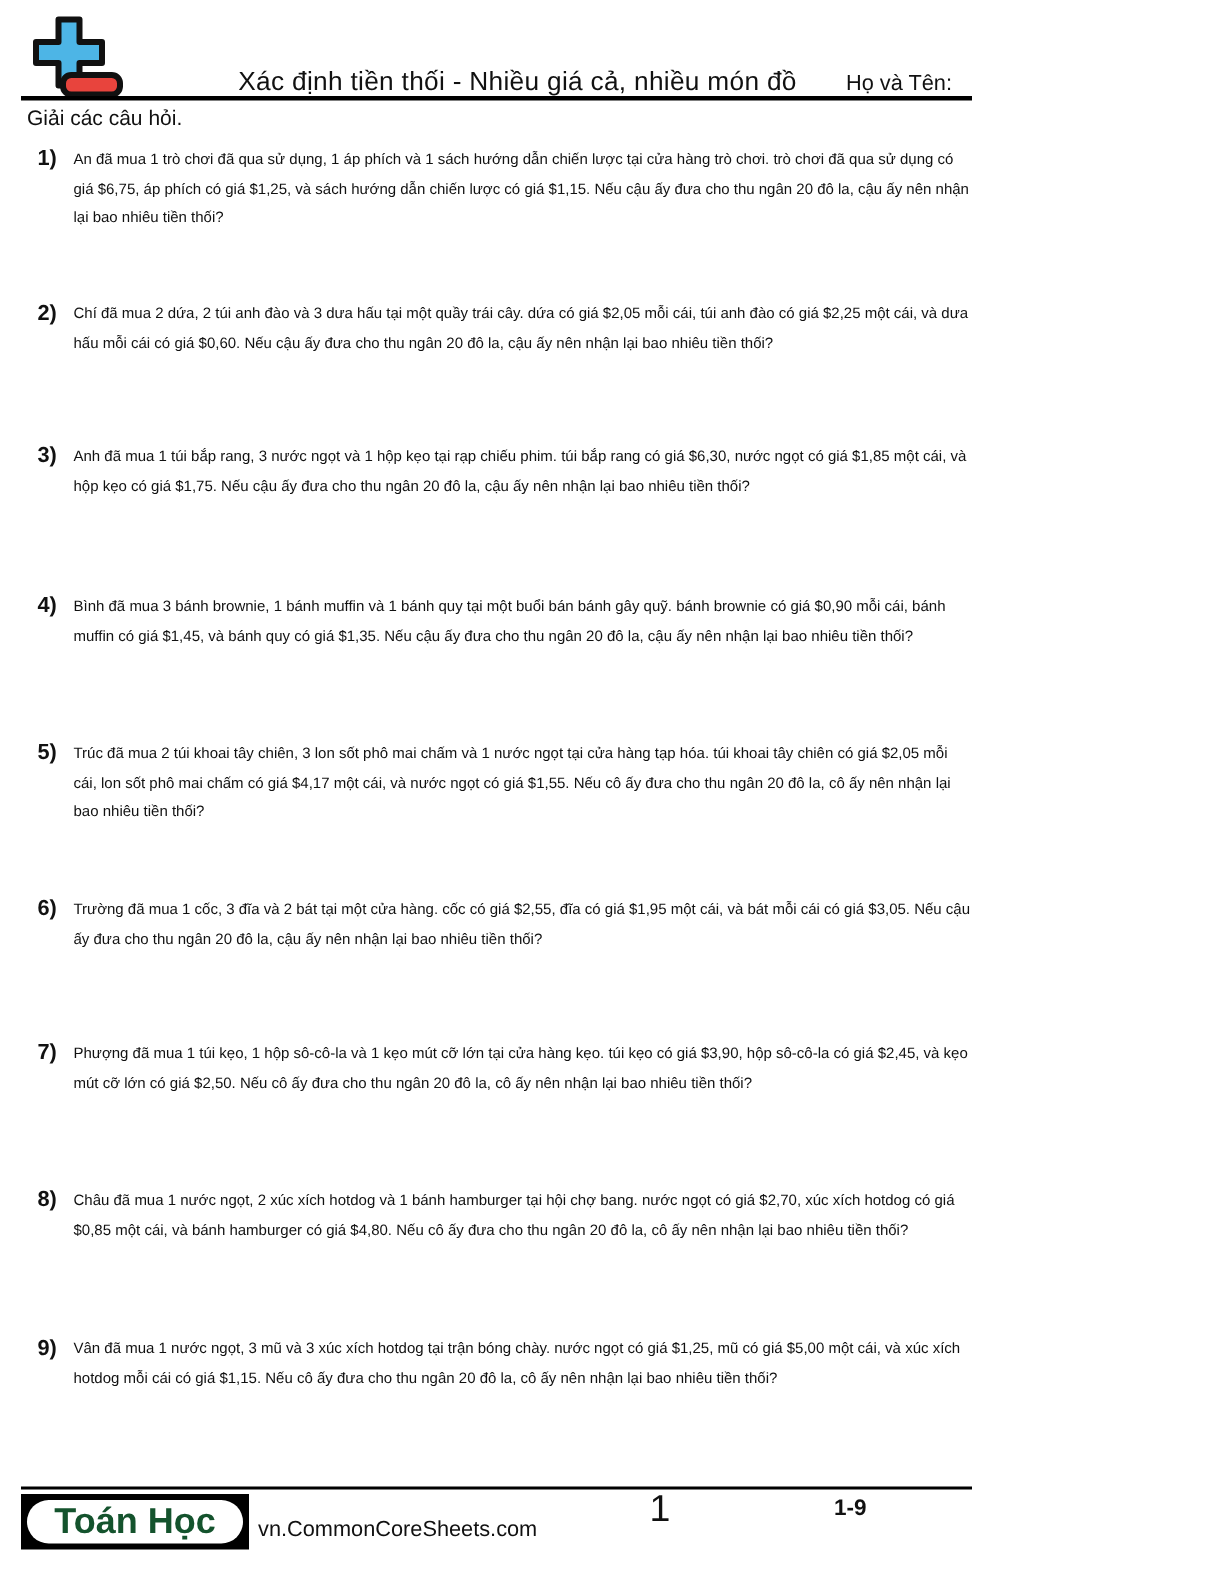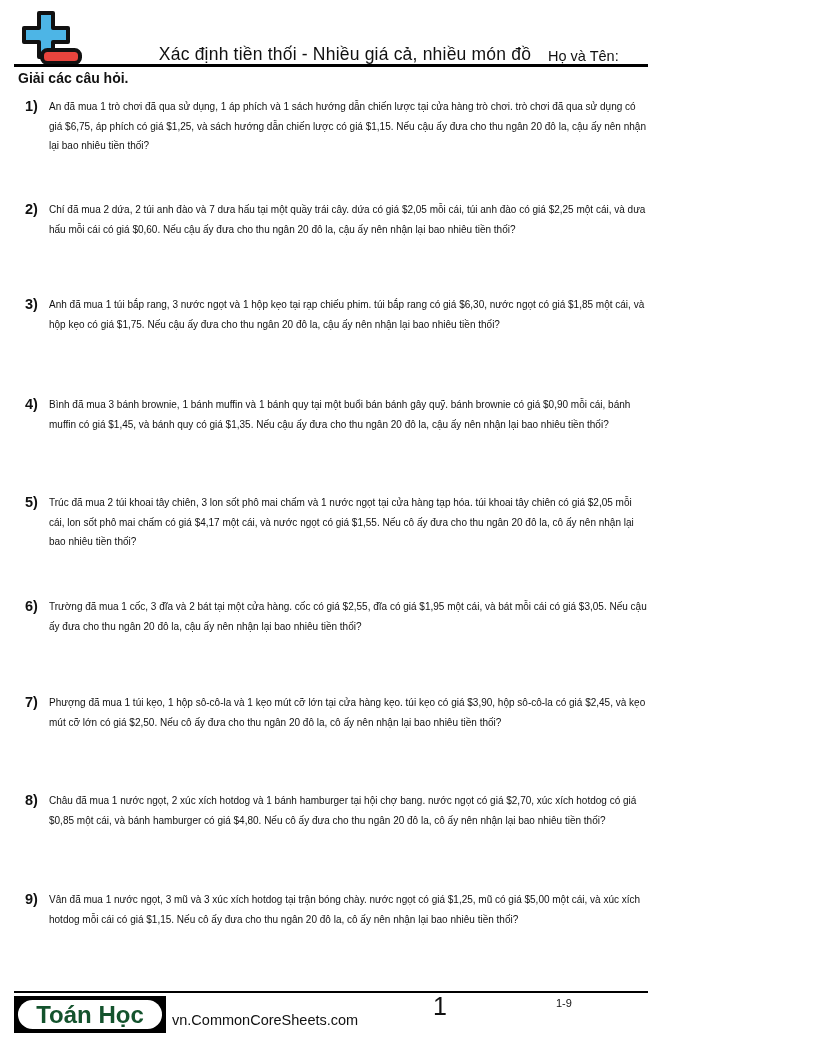--- a/index.html
+++ b/index.html
@@ -7,23 +7,23 @@
     position:relative;width:648px;height:1056px;background:#ffffff;
     font-family:"Liberation Sans","DejaVu Sans",sans-serif;color:#111;
     overflow:hidden;
   }
   
   .logo{position:absolute;left:14px;top:10px;width:70px;height:60px;}
   .page-title{
     position:absolute;left:80px;top:44px;width:530px;text-align:center;
     font-size:17.5px;letter-spacing:.2px;
   }
-  .name-label{position:absolute;left:548px;top:48px;font-size:14.5px;text-align:right;}
+  .name-label{position:absolute;left:564px;top:48px;font-size:14.5px;text-align:right;}
   .header-rule{position:absolute;left:14px;top:64px;width:788px;height:3px;background:#000;}
-  .instructions{position:absolute;left:18px;top:70px;font-size:14px;font-weight:bold;}
+  .instructions{position:absolute;left:18px;top:70px;font-size:14px;font-weight:normal;}
   
   .question{position:absolute;left:25px;width:622px;display:flex;}
   .q-num{flex:0 0 24px;font-weight:bold;font-size:14.5px;line-height:19.5px;}
   .q-text{flex:1;font-size:10px;line-height:19.5px;}
   
   .answers-divider{
     position:absolute;left:652px;top:67px;height:924px;width:7px;
     border-left:2px solid #000;border-right:2px solid #000;box-sizing:border-box;
   }
   .answers-title{
@@ -38,21 +38,21 @@
   .footer-rule{position:absolute;left:14px;top:991px;width:788px;height:2.4px;background:#000;}
   .subject-badge{position:absolute;left:14px;top:996px;width:152px;height:37px;background:#000;}
   .subject-badge .pill{
     position:absolute;left:4px;top:4px;right:4px;bottom:4px;background:#fff;border-radius:15px;
     display:flex;align-items:center;justify-content:center;
     font-size:24px;font-weight:bold;color:#14532d;
   }
   .website{position:absolute;left:172px;top:1012px;font-size:14.5px;}
   .page-number{position:absolute;left:390px;top:992px;width:100px;text-align:center;font-size:25px;}
   .score-row{position:absolute;left:556px;top:997px;display:flex;align-items:center;}
-  .score-label{font-size:11px;margin-right:7px;}
+  .score-label{font-size:15px;margin-right:7px;font-weight:bold;}
   .score-cells{display:flex;}
   .score-cell{
     width:26px;height:22px;box-sizing:border-box;border:2px solid #000;margin-left:-2px;
     display:flex;align-items:center;justify-content:center;font-size:13.5px;background:#fff;
   }
   .score-cell:first-child{margin-left:0;}
   .score-cell.hl{background:#c9ddf4;}
 </style>
 </head>
 <body>
@@ -67,21 +67,21 @@
   <div class="name-label">Họ và Tên:</div>
   <div class="header-rule"></div>
   <div class="instructions">Giải các câu hỏi.</div>
 
   <div class="question" style="top:97px">
     <span class="q-num">1)</span>
     <span class="q-text">An đã mua 1 trò chơi đã qua sử dụng, 1 áp phích và 1 sách hướng dẫn chiến lược tại cửa hàng trò chơi. trò chơi đã qua sử dụng có giá $6,75, áp phích có giá $1,25, và sách hướng dẫn chiến lược có giá $1,15. Nếu cậu ấy đưa cho thu ngân 20 đô la, cậu ấy nên nhận lại bao nhiêu tiền thối?</span>
   </div>
   <div class="question" style="top:200px">
     <span class="q-num">2)</span>
-    <span class="q-text">Chí đã mua 2 dứa, 2 túi anh đào và 7 dưa hấu tại một quầy trái cây. dứa có giá $2,05 mỗi cái, túi anh đào có giá $2,25 một cái, và dưa hấu mỗi cái có giá $0,60. Nếu cậu ấy đưa cho thu ngân 20 đô la, cậu ấy nên nhận lại bao nhiêu tiền thối?</span>
+    <span class="q-text">Chí đã mua 2 dứa, 2 túi anh đào và 3 dưa hấu tại một quầy trái cây. dứa có giá $2,05 mỗi cái, túi anh đào có giá $2,25 một cái, và dưa hấu mỗi cái có giá $0,60. Nếu cậu ấy đưa cho thu ngân 20 đô la, cậu ấy nên nhận lại bao nhiêu tiền thối?</span>
   </div>
   <div class="question" style="top:295px">
     <span class="q-num">3)</span>
     <span class="q-text">Anh đã mua 1 túi bắp rang, 3 nước ngọt và 1 hộp kẹo tại rạp chiếu phim. túi bắp rang có giá $6,30, nước ngọt có giá $1,85 một cái, và hộp kẹo có giá $1,75. Nếu cậu ấy đưa cho thu ngân 20 đô la, cậu ấy nên nhận lại bao nhiêu tiền thối?</span>
   </div>
   <div class="question" style="top:395px">
     <span class="q-num">4)</span>
     <span class="q-text">Bình đã mua 3 bánh brownie, 1 bánh muffin và 1 bánh quy tại một buổi bán bánh gây quỹ. bánh brownie có giá $0,90 mỗi cái, bánh muffin có giá $1,45, và bánh quy có giá $1,35. Nếu cậu ấy đưa cho thu ngân 20 đô la, cậu ấy nên nhận lại bao nhiêu tiền thối?</span>
   </div>
   <div class="question" style="top:493px">

